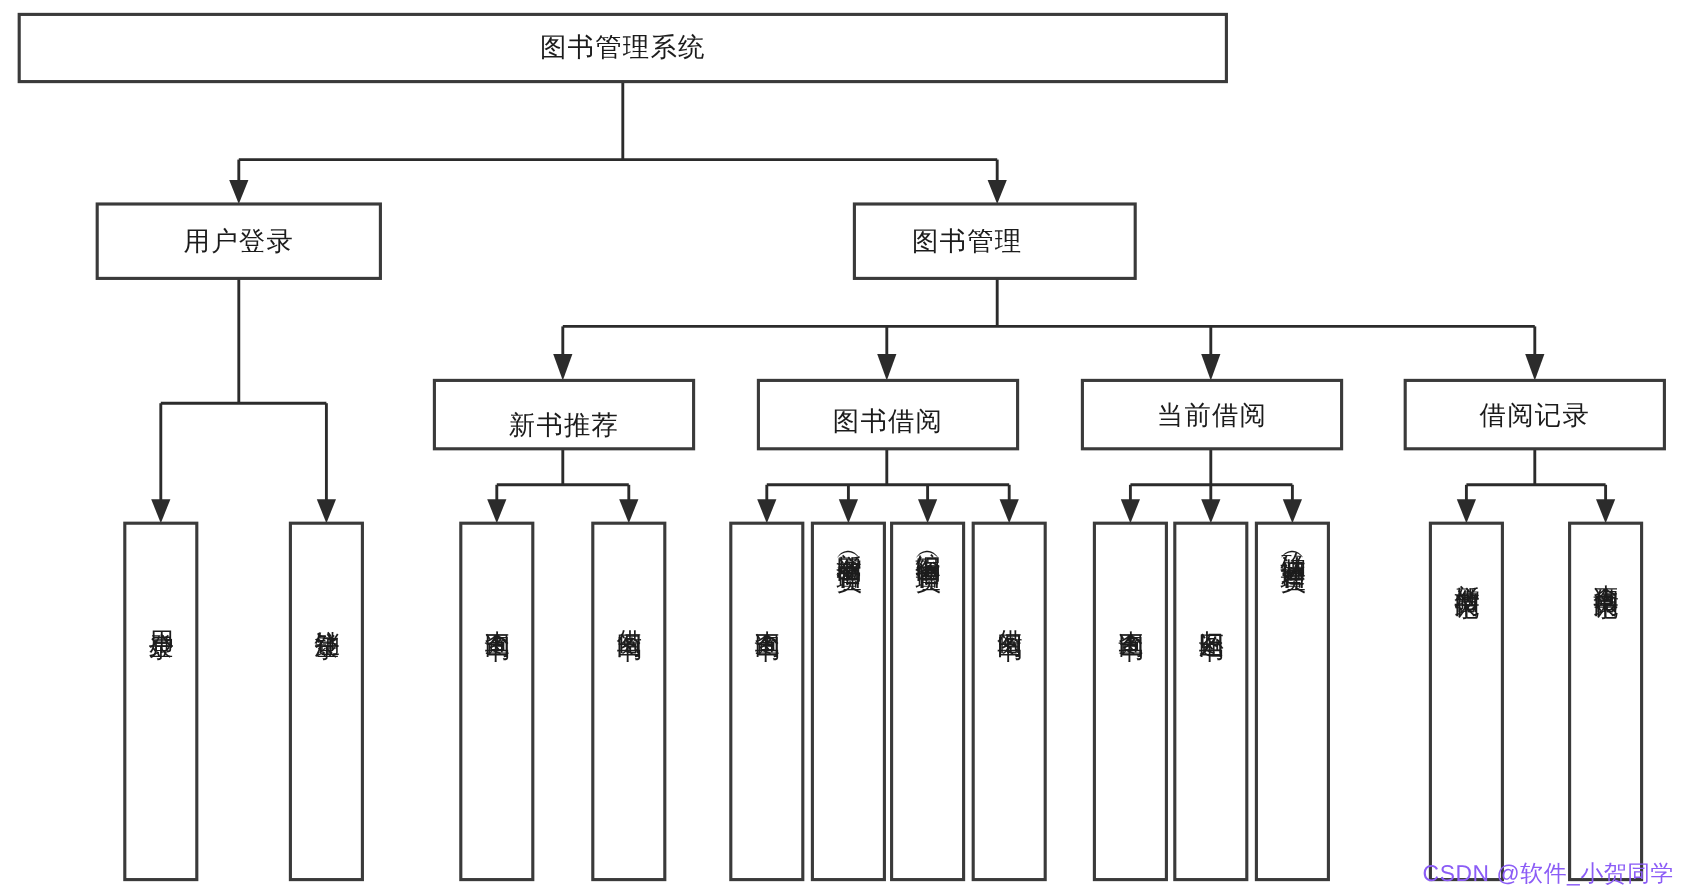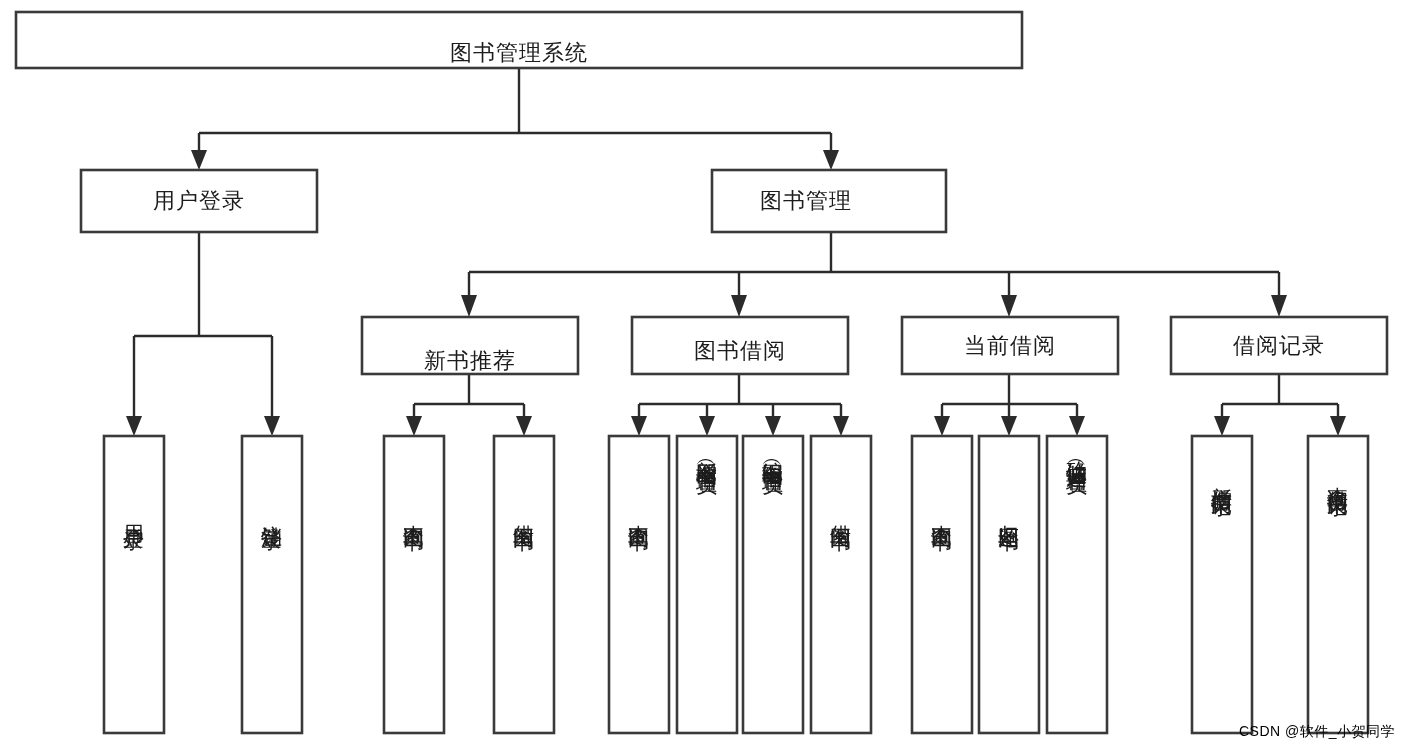--- a/index.html
+++ b/index.html
@@ -71,22 +71,22 @@
     font-size: 22px;
     color: #1c1c1c;
     letter-spacing: 1px;
     white-space: nowrap;
   }
   .watermark {
     position: absolute;
     right: 10px;
     bottom: 6px;
     font-family: "Liberation Sans", "DejaVu Sans", sans-serif;
-    font-size: 14px;
-    color: #000000;
+    font-size: 19px;
+    color: #8b5cf6;
     letter-spacing: 0.5px;
     white-space: nowrap;
   }
 </style>
 </head>
 <body>
 
 <div id="diagram-root">
 
   <svg class="flow" viewBox="0 0 1405 747" xmlns="http://www.w3.org/2000/svg">
@@ -179,33 +179,33 @@
 
       <rect class="node-rect" x="912" y="436" width="60" height="297"></rect>
       <rect class="node-rect" x="979" y="436" width="60" height="297"></rect>
       <rect class="node-rect" x="1047" y="436" width="60" height="297"></rect>
 
       <rect class="node-rect" x="1192" y="436" width="60" height="297"></rect>
       <rect class="node-rect" x="1308" y="436" width="60" height="297"></rect>
     </g>
   </svg>
 
-  <div class="hlabel-wrap" style="left:16px; top:12px; width:1006px; height:56px;align-items:flex-end;">
+  <div class="hlabel-wrap" style="left:16px; top:12px; width:1006px; height:56px;">
     <span class="hlabel-text">图书管理系统</span>
   </div>
 
   <div class="hlabel-wrap" style="left:81px; top:170px; width:236px; height:62px;">
     <span class="hlabel-text">用户登录</span>
   </div>
 
   <div class="hlabel-wrap" style="left:712px; top:170px; width:188px; height:62px;">
     <span class="hlabel-text">图书管理</span>
   </div>
 
-  <div class="hlabel-wrap" style="left:362px; top:334px; width:216px; height:53px;">
+  <div class="hlabel-wrap" style="left:362px; top:317px; width:216px; height:53px;align-items:flex-end;">
     <span class="hlabel-text">新书推荐</span>
   </div>
 
   <div class="hlabel-wrap" style="left:632px; top:322px; width:216px; height:57px;">
     <span class="hlabel-text">图书借阅</span>
   </div>
 
   <div class="hlabel-wrap" style="left:902px; top:317px; width:216px; height:57px;">
     <span class="hlabel-text">当前借阅</span>
   </div>

